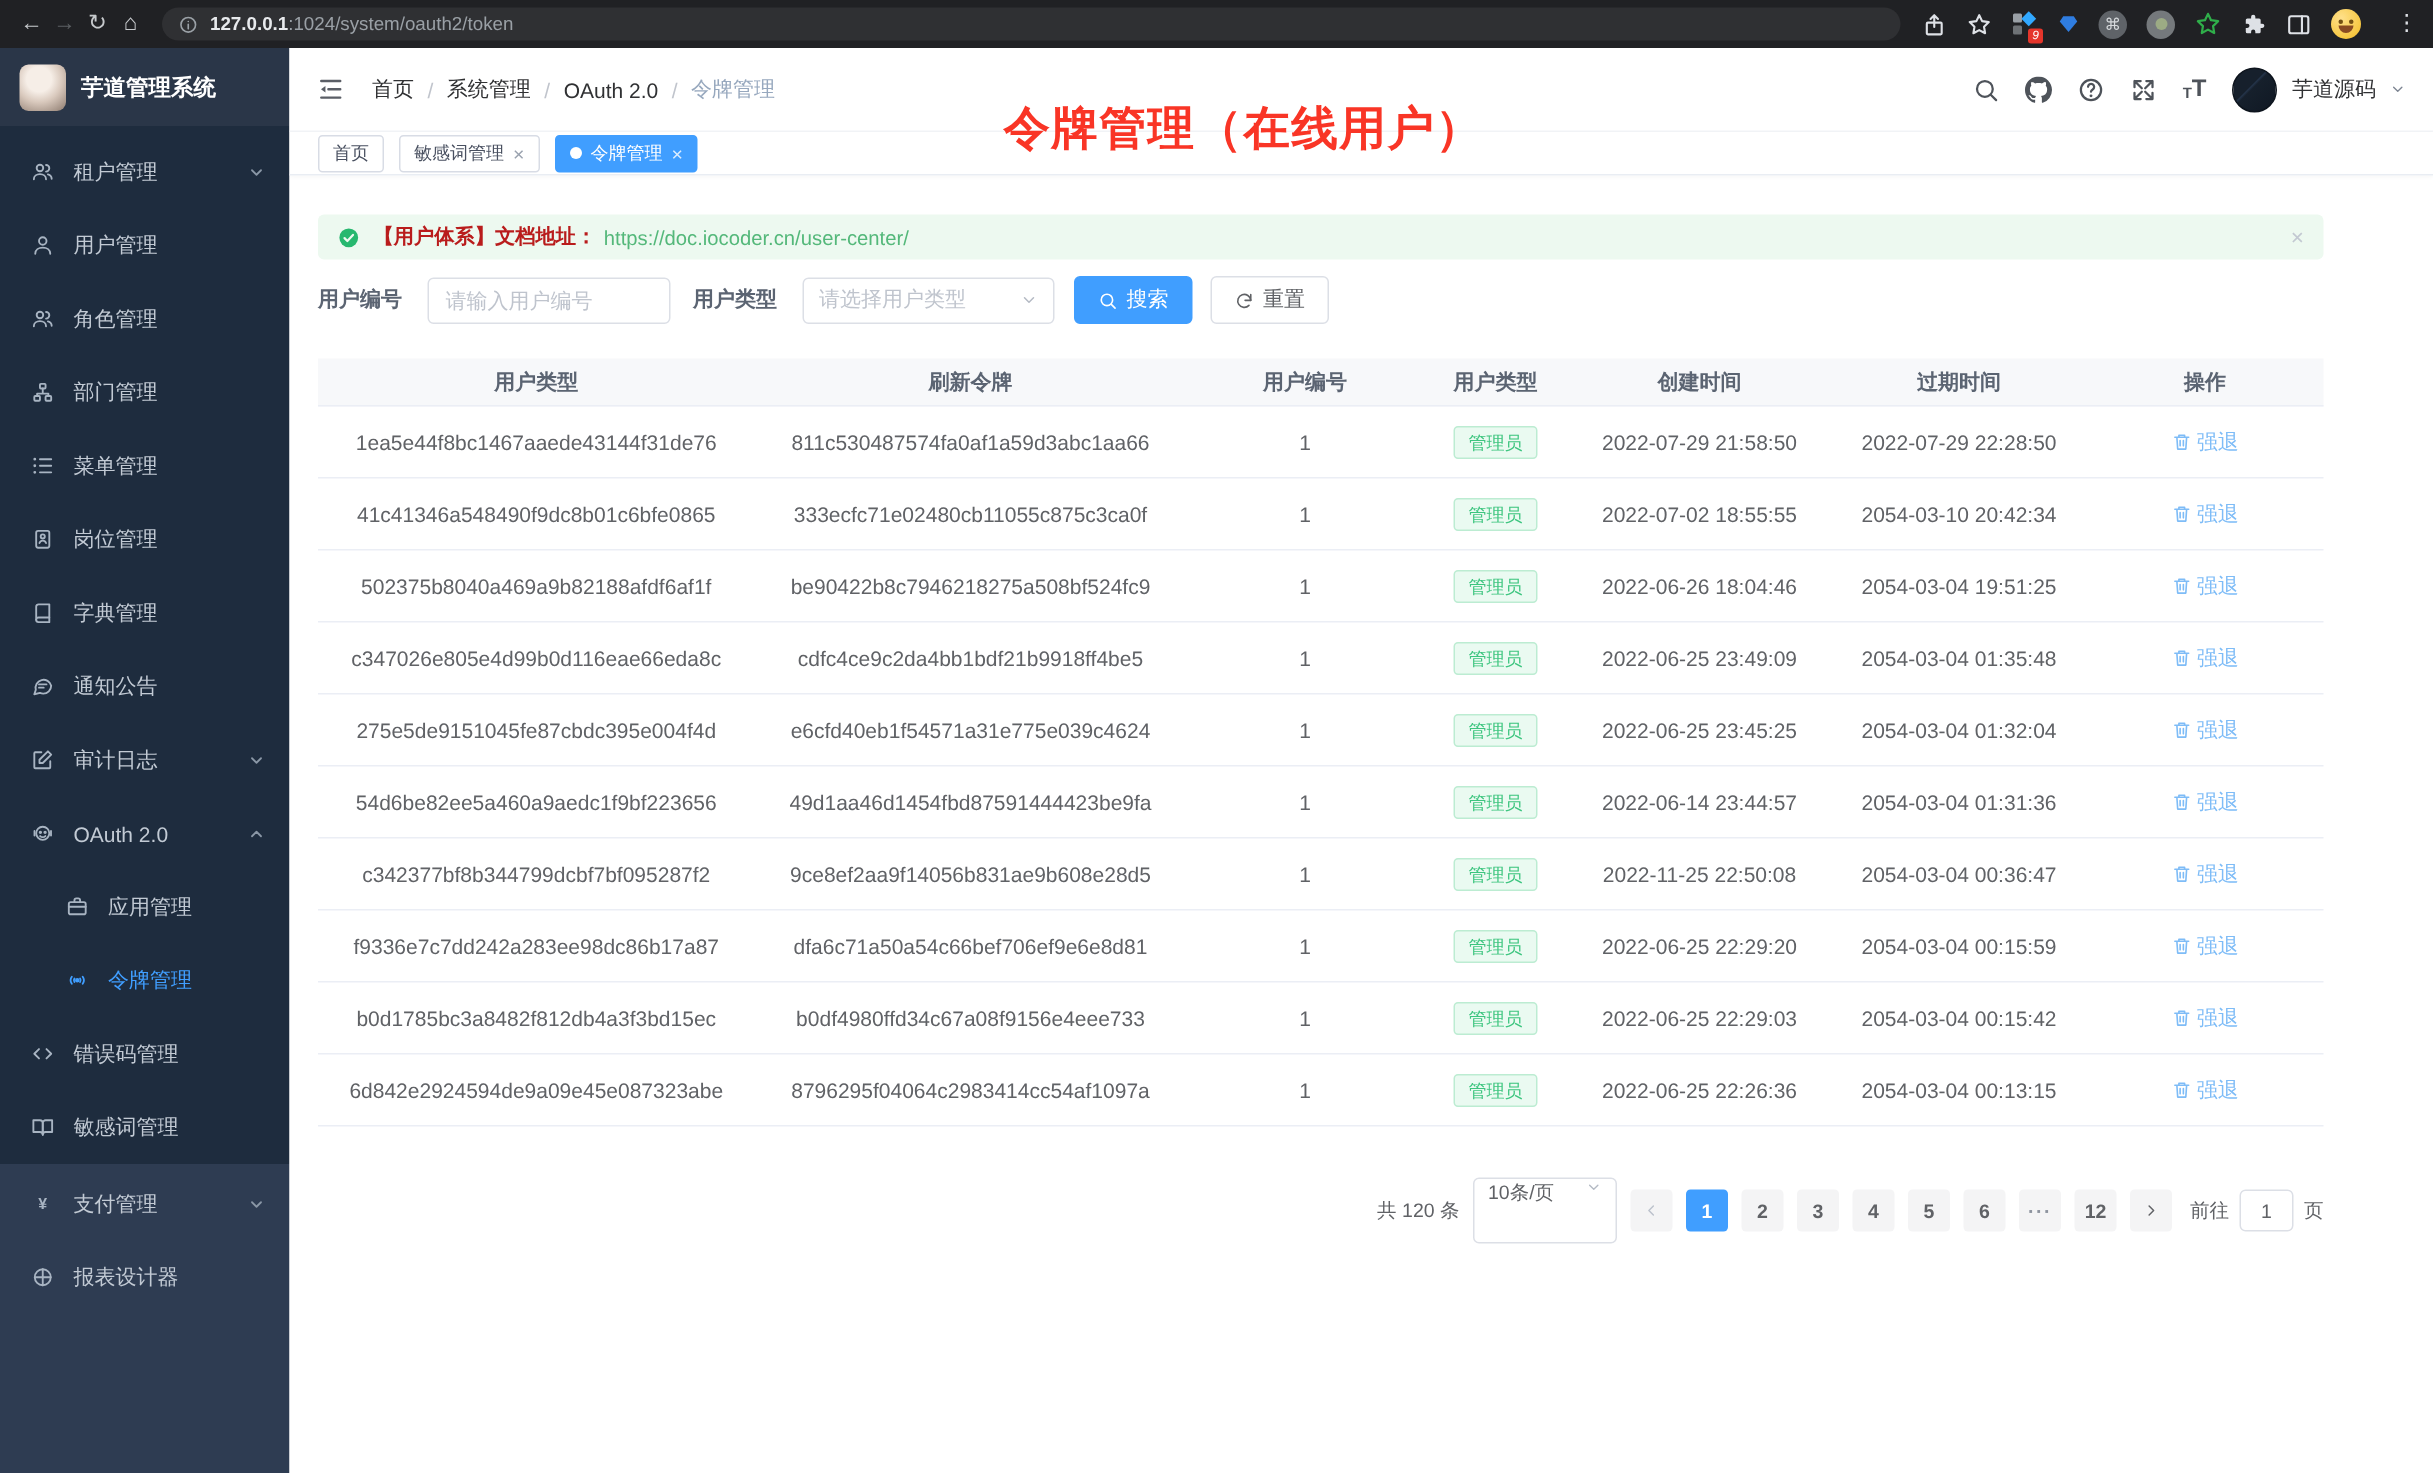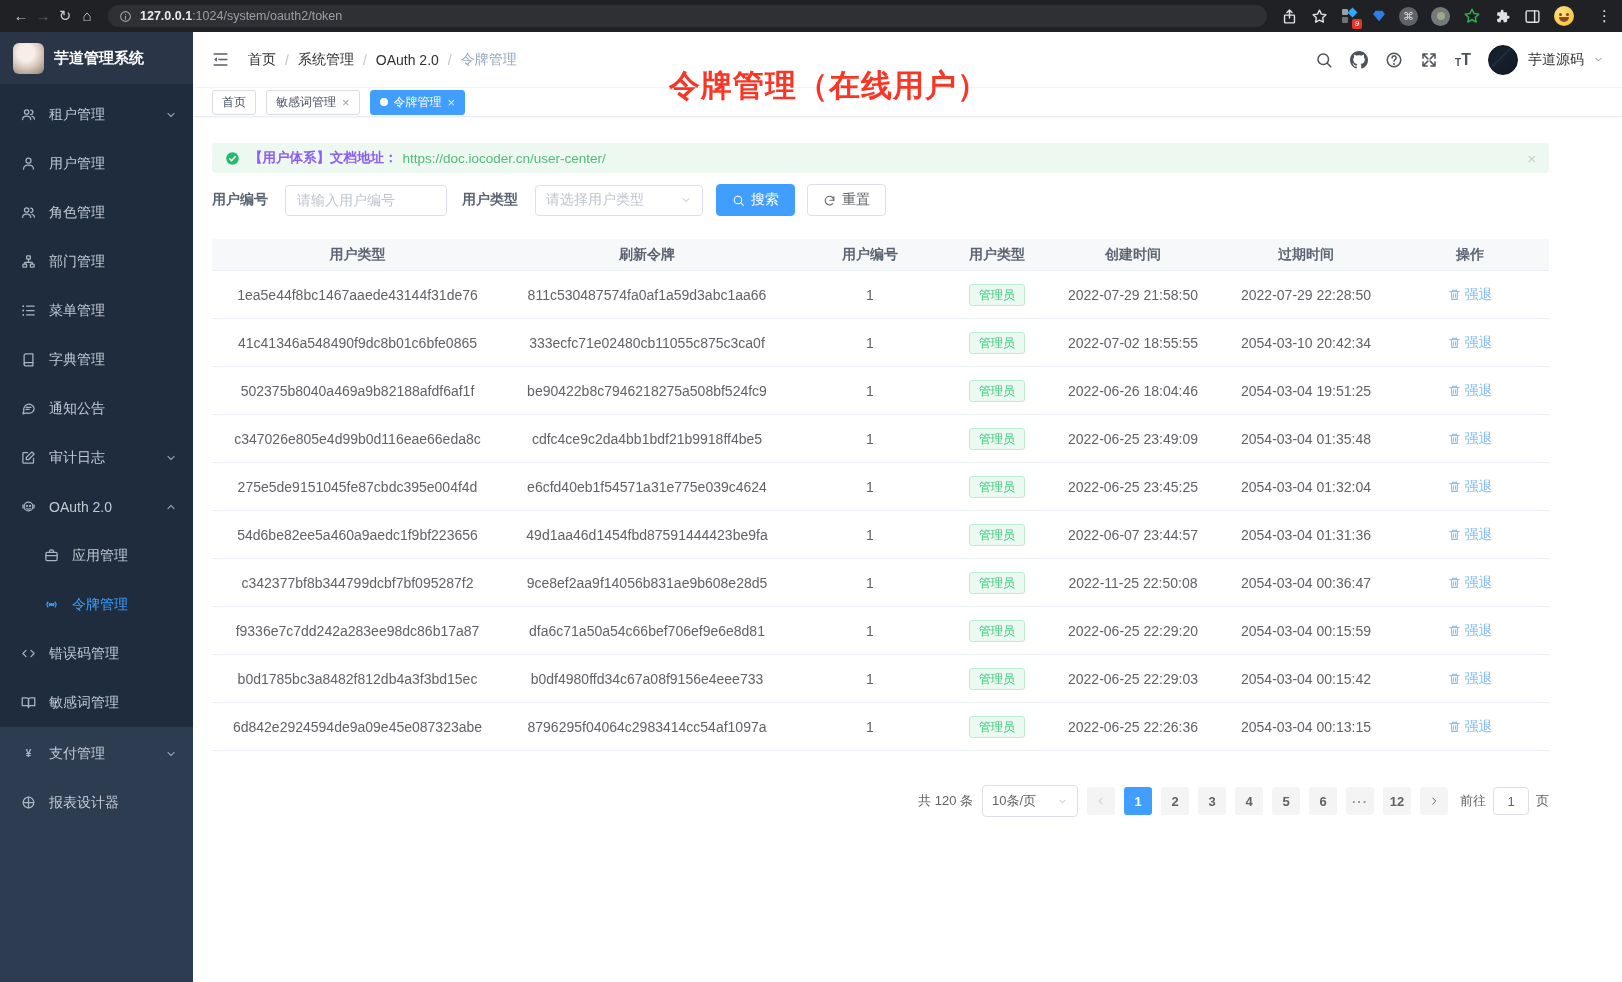--- a/index.html
+++ b/index.html
@@ -74,21 +74,21 @@
     background:#fff;color:#495060;font-size:12px;gap:6px;cursor:pointer;white-space:nowrap}
   .tab .tclose{font-size:13px;color:#9aa2af;font-style:normal;line-height:1}
   .tab.active{background:#409eff;border-color:#409eff;color:#fff}
   .tab.active .tclose{color:#dcedff}
   .dot{width:8px;height:8px;border-radius:50%;background:#fff;display:inline-block}
 
   
   .content{margin:0 73px 0 19px}
   .alert{margin-top:26px;height:30px;background:#edf9f0;border-radius:4px;display:flex;align-items:center;padding:0 13px;position:relative}
   .alert .chk{width:15px;height:15px;color:#27b86f;margin-right:9px}
-  .alert-text{font-size:13.5px;color:#8b5cf6;font-weight:600}
+  .alert-text{font-size:13.5px;color:#b91c1c;font-weight:600}
   .alert-link{font-size:13.5px;color:#54b87a;margin-left:5px;cursor:pointer;text-decoration:none}
   .alert-close{position:absolute;right:13px;color:#c3c9d2;font-size:15px;cursor:pointer;line-height:1}
 
   .filters{margin-top:11px;display:flex;align-items:center}
   .f-label{font-size:14px;color:#5b6472;font-weight:700;margin-right:17px}
   .f-input{width:162px;height:31px;border:1px solid #dcdfe6;border-radius:4px;padding:0 11px;font-size:14px;color:#606266;outline:none;margin-right:15px}
   .f-input::placeholder{color:#bfc4cd}
   .f-select{width:168px;height:31px;border:1px solid #dcdfe6;border-radius:4px;display:flex;align-items:center;justify-content:space-between;
     padding:0 10px;color:#bfc4cd;font-size:14px;margin-right:13px;cursor:pointer;background:#fff}
   .f-select .ic{width:12px;height:12px;color:#b4bac4}
@@ -98,21 +98,21 @@
 
   .table{margin-top:23px;font-size:14px;color:#606266}
   .trow{display:flex;align-items:center;height:48px;border-bottom:1px solid #ebeef5}
   .thead{height:32px;background:#f7f8fa;font-weight:700;color:#5b6472;border-bottom:1px solid #ebeef5}
   .tcell{display:flex;justify-content:center;align-items:center;text-align:center;white-space:nowrap;overflow:hidden}
   .tag{background:#eafaf1;border:1px solid #bcecd2;color:#3dc57f;height:22px;line-height:20px;padding:0 9px;border-radius:3px;font-size:12px;display:inline-block}
   .kick{color:#7ebcf7;display:inline-flex;align-items:center;gap:4px;font-size:14px;cursor:pointer}
   .kick .bic{width:13px;height:13px}
 
   .pagination{margin-top:34px;display:flex;align-items:center;justify-content:flex-end;font-size:13px;color:#606266;gap:9px}
-  .psize{width:96px;height:32px;border:1px solid #dcdfe6;border-radius:4px;display:flex;align-items:center;justify-content:space-between;padding:0 9px;color:#606266;cursor:pointer;background:#fff}
+  .psize{width:96px;height:44px;border:1px solid #dcdfe6;border-radius:4px;display:flex;align-items:flex-start;justify-content:space-between;padding:0 9px;color:#606266;cursor:pointer;background:#fff}
   .psize .ic{width:11px;height:11px;color:#b4bac4}
   .pbtn{min-width:28px;height:28px;border-radius:3px;background:#f4f4f5;display:flex;align-items:center;justify-content:center;color:#606266;font-weight:600;cursor:pointer;padding:0 4px}
   .pbtn.active{background:#409eff;color:#fff}
   .pbtn.more{letter-spacing:1px;color:#8d939e}
   .pbtn .ic{width:12px;height:12px}
   .pbtn.prev{color:#bcc2cc}
   .goto{display:flex;align-items:center;gap:7px;margin-left:3px}
   .ginput{width:36px;height:28px;border:1px solid #dcdfe6;border-radius:4px;text-align:center;font-size:13px;color:#606266;outline:none}
 
   .annotation{position:absolute;left:476px;top:33px;font-size:31px;font-weight:700;color:#f93526;white-space:nowrap;letter-spacing:1px;pointer-events:none;z-index:30}
@@ -242,20 +242,30 @@
             <svg viewBox="0 0 24 24">
               <path d="M9 5h12M9 12h12M9 19h12"></path>
               <path d="M3.5 5h.01M3.5 12h.01M3.5 19h.01" stroke-width="3"></path>
             </svg>
           </span>
           <span>菜单管理</span>
         </div>
         <div class="menu-item">
           <span class="ic mi">
             <svg viewBox="0 0 24 24">
+              <rect x="5" y="3" width="14" height="18" rx="2"></rect>
+              <circle cx="12" cy="9" r="2.2"></circle>
+              <path d="M8.5 16c.6-1.8 2-2.6 3.5-2.6s2.9.8 3.5 2.6"></path>
+            </svg>
+          </span>
+          <span>岗位管理</span>
+        </div>
+        <div class="menu-item">
+          <span class="ic mi">
+            <svg viewBox="0 0 24 24">
               <path d="M5 19.5A2.5 2.5 0 0 1 7.5 17H19V3H7.5A2.5 2.5 0 0 0 5 5.5v14z"></path>
               <path d="M5 19.5A2.5 2.5 0 0 0 7.5 22H19v-5"></path>
             </svg>
           </span>
           <span>字典管理</span>
         </div>
         <div class="menu-item">
           <span class="ic mi">
             <svg viewBox="0 0 24 24">
               <path d="M21 11.5a8.4 8.4 0 0 1-8.5 8.3 8.9 8.9 0 0 1-3.5-.7L3 20.5l1.6-4.8A8.3 8.3 0 1 1 21 11.5z"></path>
@@ -590,21 +600,21 @@
                 </span>
               </div>
             </div>
             <div class="trow">
               <div class="tcell" style="width:291px">54d6be82ee5a460a9aedc1f9bf223656</div>
               <div class="tcell" style="width:288px">49d1aa46d1454fbd87591444423be9fa</div>
               <div class="tcell" style="width:158px">1</div>
               <div class="tcell" style="width:96px">
                 <span class="tag">管理员</span>
               </div>
-              <div class="tcell" style="width:176px">2022-06-07 23:44:57</div>
+              <div class="tcell" style="width:176px">2022-06-14 23:44:57</div>
               <div class="tcell" style="width:170px">2054-03-04 01:31:36</div>
               <div class="tcell" style="width:158px">
                 <span class="kick">
                   <span class="ic bic">
                     <svg viewBox="0 0 24 24">
                       <path d="M3.5 6.5h17M8.5 6.5V4h7v2.5M6 6.5L7 21h10l1-14.5"></path>
                       <path d="M10 10.5v6.5M14 10.5v6.5"></path>
                     </svg>
                   </span>
                   <span>强退</span>

